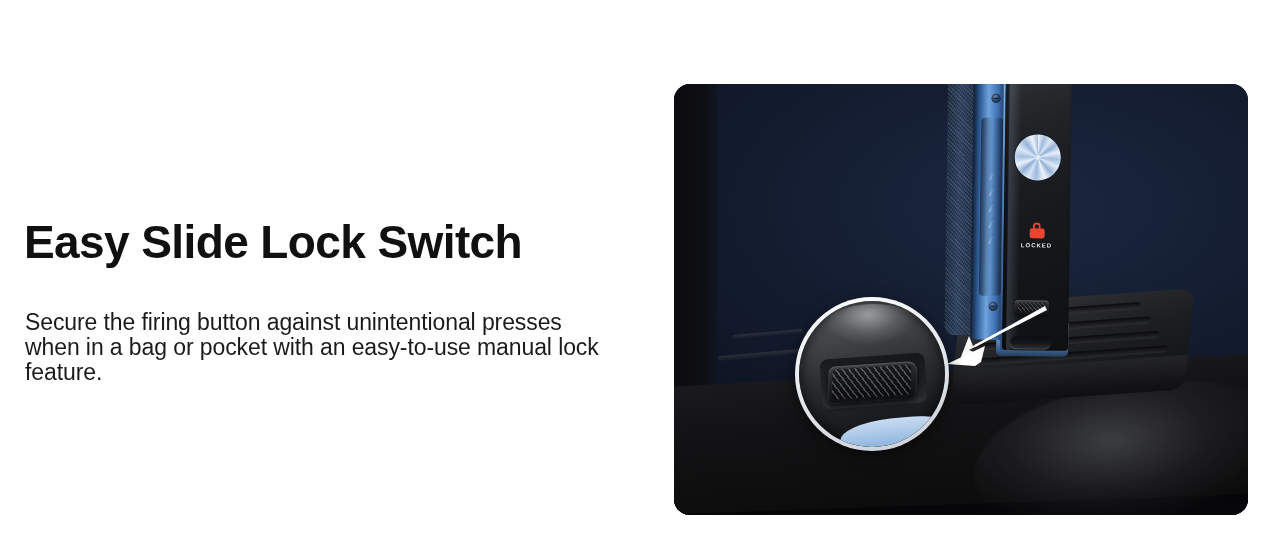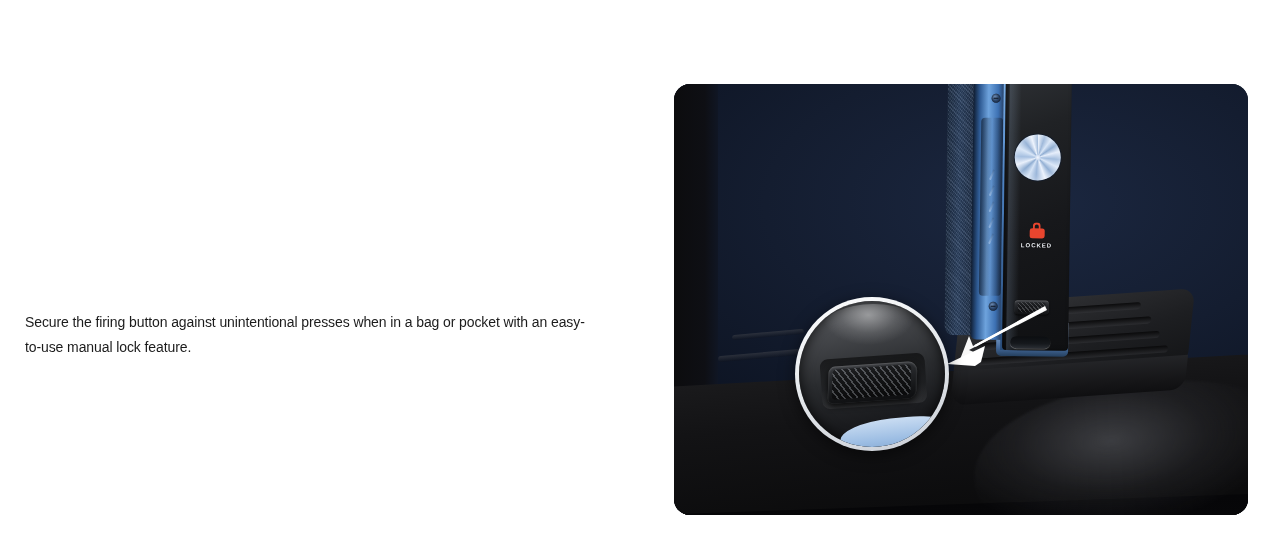--- a/index.html
+++ b/index.html
@@ -42,21 +42,21 @@
     line-height: 1.15;
     white-space: nowrap;
   }
   .subcopy {
     position: absolute;
     left: 1px;
     top: 310px;
     margin: 0;
     width: 575px;
     font-family: "Liberation Sans", sans-serif;
-    font-size: 14px;
+    font-size: 23px;
     font-weight: normal;
     color: #1b1b1b;
     line-height: 25px;
     letter-spacing: -0.1px;
   }
 
   
   .photo-panel {
     position: absolute;
     left: 674px;
@@ -390,20 +390,21 @@
     background: linear-gradient(180deg, rgba(70,72,78,0.5), rgba(12,12,14,0.2));
     border-radius: 3px;
   }
 </style>
 </head>
 <body>
 
 <div class="banner">
 
   <div class="text-col">
+    <h1 class="headline">Easy Slide Lock Switch</h1>
     <p class="subcopy">Secure the firing button against unintentional presses when in a bag or pocket with an easy-to-use manual lock feature.</p>
   </div>
 
   <div class="photo-panel">
 
     <div class="backdrop"></div>
     <div class="left-slab"></div>
 
     <div class="desk"></div>
     <div class="desk-front"></div>

